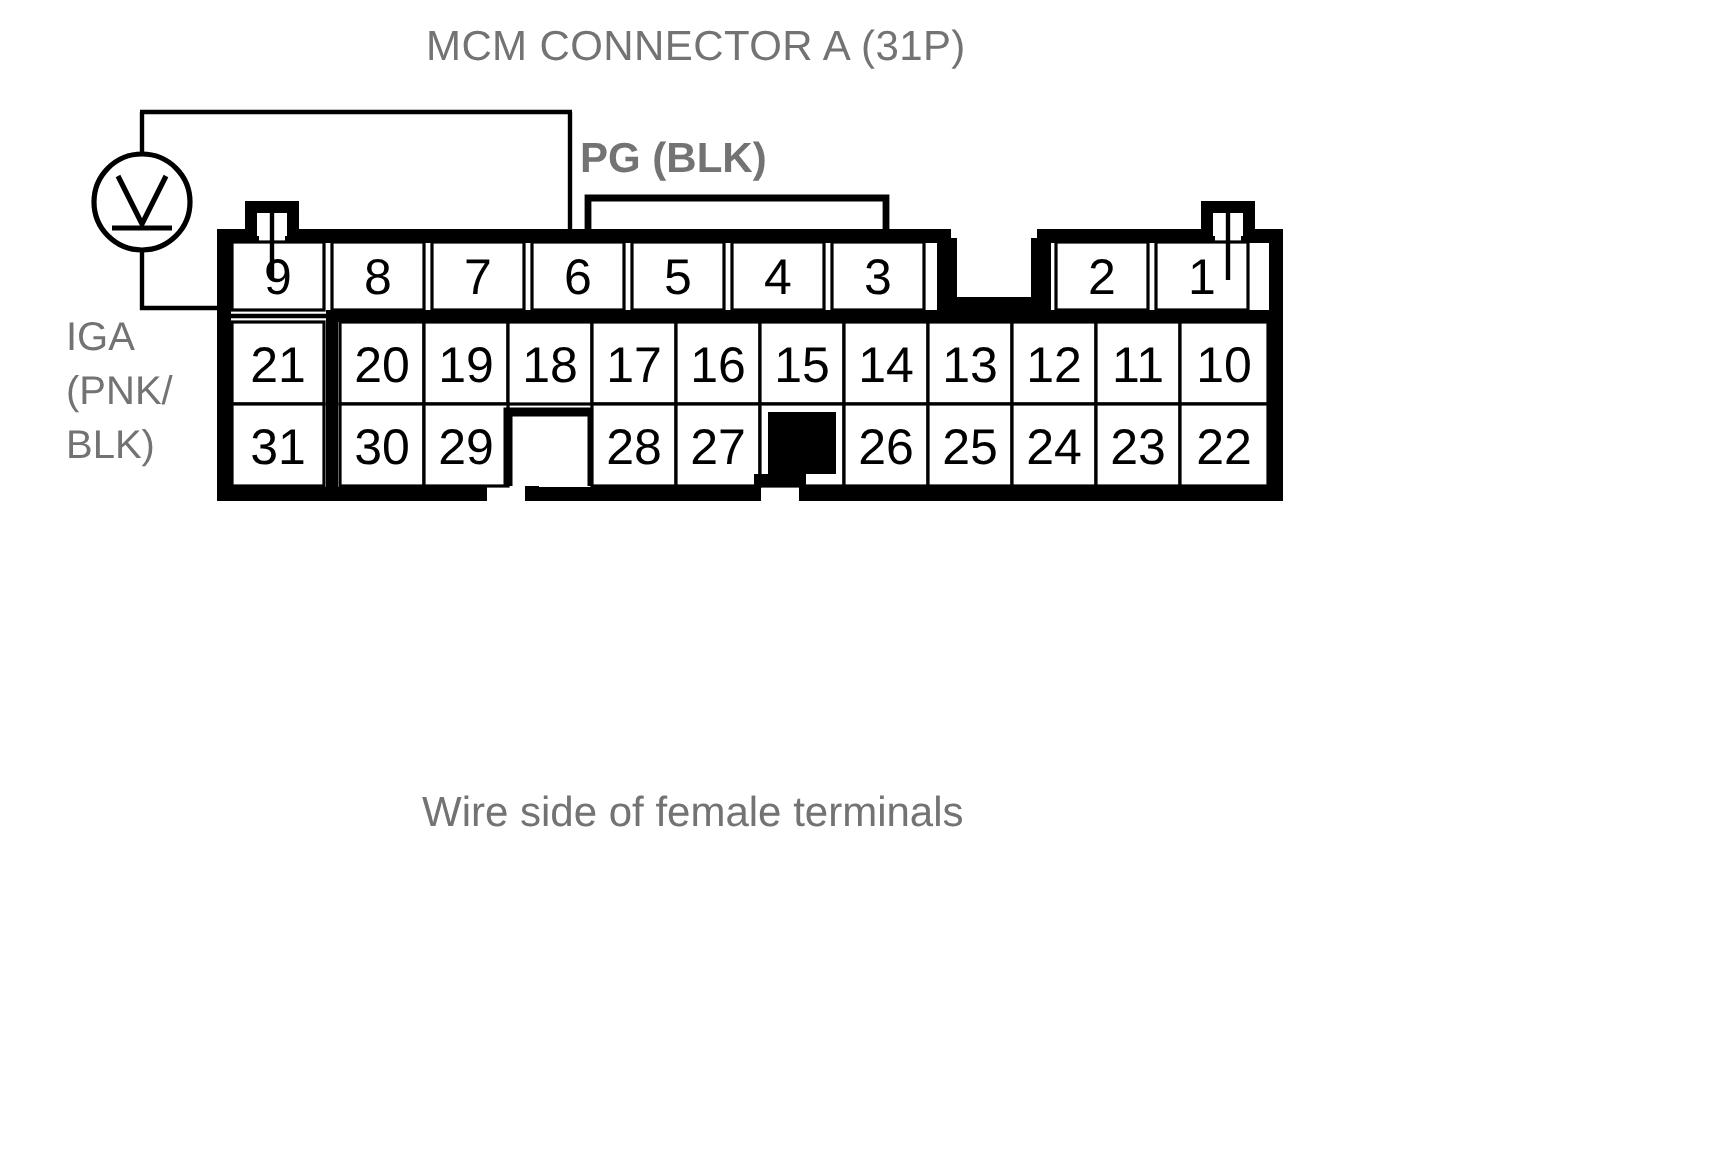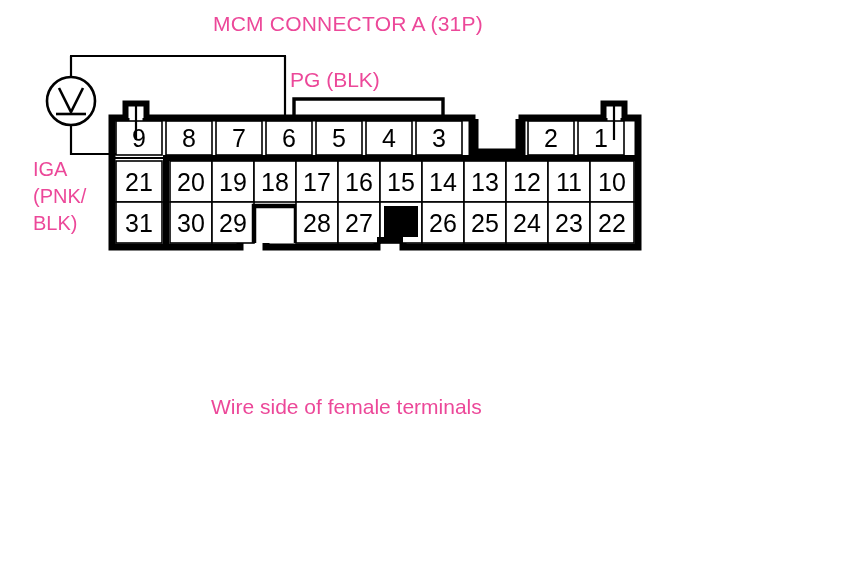--- a/index.html
+++ b/index.html
@@ -5,23 +5,23 @@
   html,body{margin:0;padding:0;}
   body{
     width:860px;height:577px;
     background:#ffffff;
     font-family:"Liberation Sans", sans-serif;
     color:#000000;
     position:relative;
     overflow:hidden;
   }
   #stage{position:absolute;left:0;top:0;width:860px;height:577px;}
-  .txt{position:absolute;white-space:pre;color:#ec4899;}
+  .txt{position:absolute;white-space:pre;color:#737373;}
   #title{left:213px;top:12px;font-size:21px;letter-spacing:0.2px;}
-  #pg-label{left:290px;top:68px;font-size:21px;}
+  #pg-label{left:290px;top:68px;font-size:21px;font-weight:bold;}
   #caption{left:211px;top:395px;font-size:21px;}
   #iga-label{left:33px;top:156px;font-size:20px;line-height:27px;}
   svg{position:absolute;left:0;top:0;width:860px;height:577px;}
   .cellnum{font-family:"Liberation Sans", sans-serif;font-size:25px;fill:#000;text-anchor:middle;}
 </style>
 </head>
 <body>
 
 <div id="stage">
 

